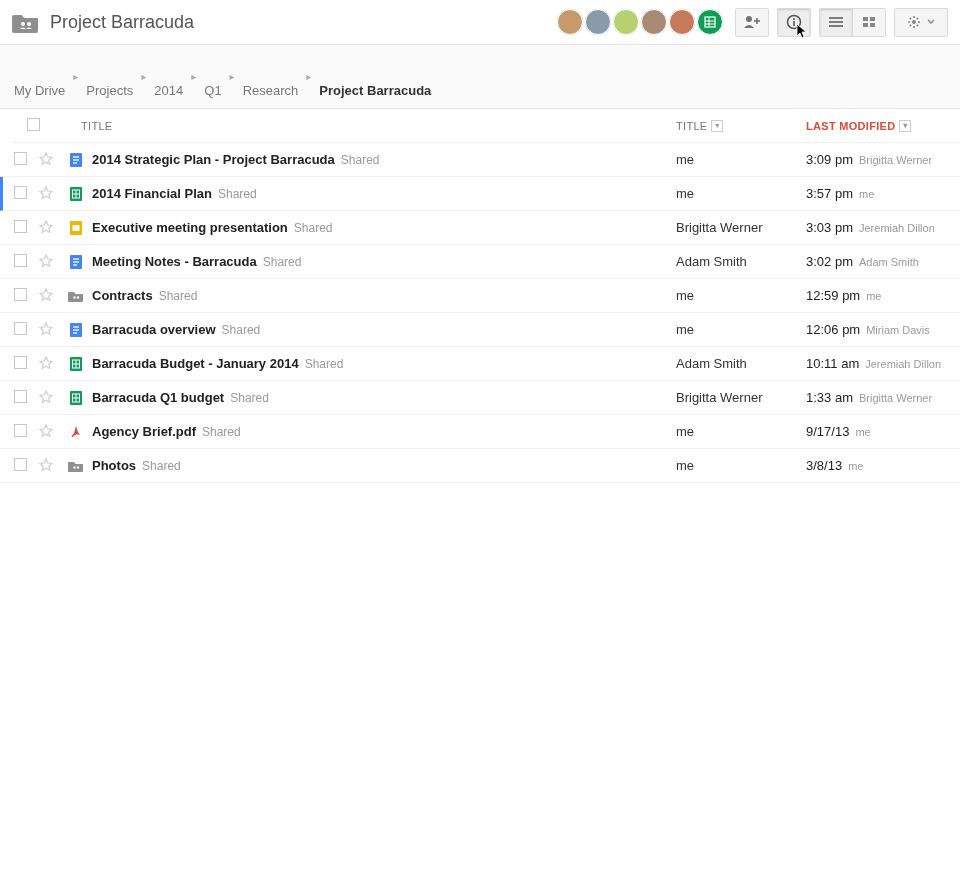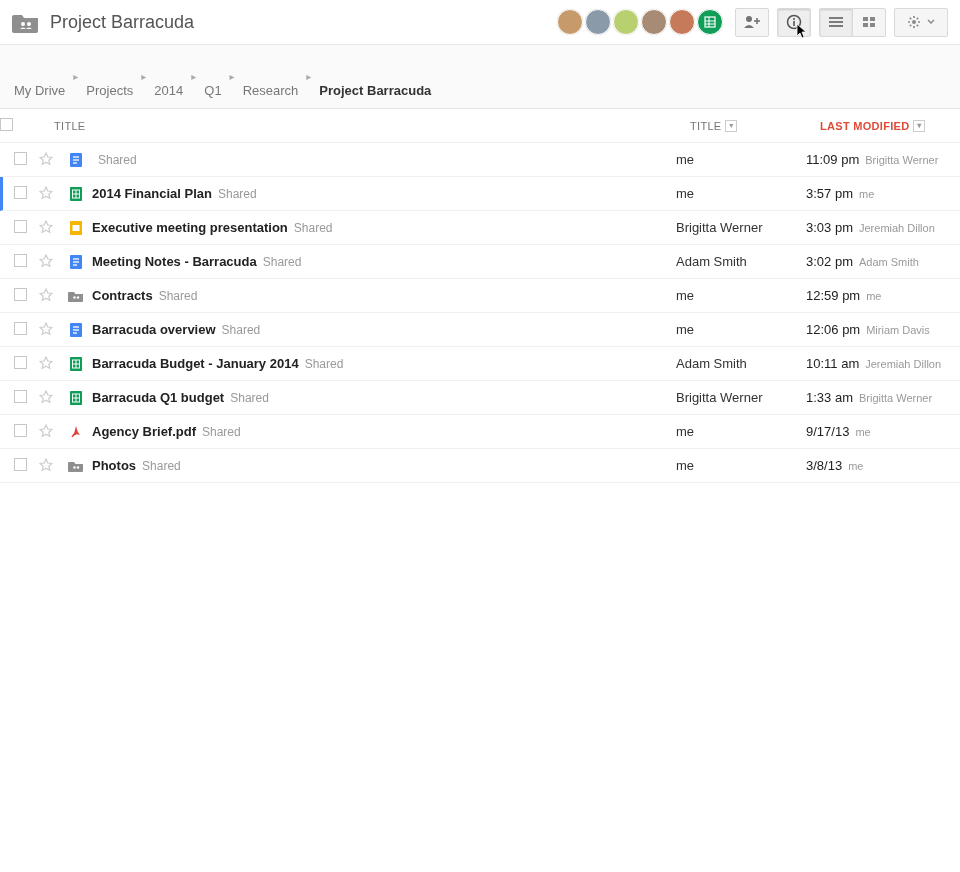--- a/index.html
+++ b/index.html
@@ -58,24 +58,24 @@
     background:#fafafa;
     border-bottom:1px solid #e5e5e5;
   }
   .crumb { color:#1155cc; color:#777; cursor:pointer;margin-top:28px; }
   .crumb.current { color:#333; font-weight:bold; }
   .chev { margin: 0 8px; color:#aaa; font-size:10px;}
   
   
   .table-header {
     display:flex; align-items:center;
-    padding: 0 0;
+    padding: 0 14px;
     height: 34px;
     border-bottom:1px solid #eee;
-    color:#767676; font-size:11px; letter-spacing:.3px;
+    color:#767676; font-size:11px; letter-spacing:.3px;margin-left:13px;
   }
   .col-check { width: 24px; }
   .col-star { width: 24px; }
   .col-title { flex: 1; padding-left:6px;}
   .col-owner { width: 130px; position:relative;}
   .col-modified { width: 140px; text-align:left; position:relative;}
   .hdr-label { display:inline-flex; align-items:center; gap:4px; cursor:pointer;}
   .hdr-modified { color:#dd4b39; font-weight:bold;}
   .sort-box { width:12px;height:12px;border:1px solid #ccc;display:inline-flex;align-items:center;justify-content:center;font-size:8px;color:#999;}
   
@@ -235,24 +235,25 @@
         </span></div>
       <div class="col-title-row">
         <span class="file-icon">
           <svg width="16" height="16" viewBox="0 0 16 16">
             <rect x="2" y="1" width="12" height="14" rx="1" fill="#4285f4"></rect>
             <line x1="5" y1="5" x2="11" y2="5" stroke="#fff" stroke-width="1.3"></line>
             <line x1="5" y1="8" x2="11" y2="8" stroke="#fff" stroke-width="1.3"></line>
             <line x1="5" y1="11" x2="9" y2="11" stroke="#fff" stroke-width="1.3"></line>
           </svg>
         </span>
-        <span class="shared-label">Shared</span>
-      </div>
-      <div class="col-owner-row"><span class="owner">me</span></div>
-      <div class="col-modified-row"><span class="modified-time">11:09 pm</span><span class="modified-by">Brigitta Werner</span></div>
+        <span class="file-title">2014 Strategic Plan - Project Barracuda</span>
+        <span class="shared-label">Shared</span>
+      </div>
+      <div class="col-owner-row"><span class="owner">me</span></div>
+      <div class="col-modified-row"><span class="modified-time">3:09 pm</span><span class="modified-by">Brigitta Werner</span></div>
     </div>
     <div class="row selected">
       <div class="col-check"><span class="checkbox"></span></div>
       <div class="col-star"><span class="star">
           <svg width="14" height="14" viewBox="0 0 14 14">
             <path d="M7 1 L8.8 5 L13 5.4 L9.8 8.2 L10.8 12.4 L7 10.2 L3.2 12.4 L4.2 8.2 L1 5.4 L5.2 5 Z" fill="none" stroke="#ccc" stroke-width="1.2"></path>
           </svg>
         </span></div>
       <div class="col-title-row">
         <span class="file-icon">

